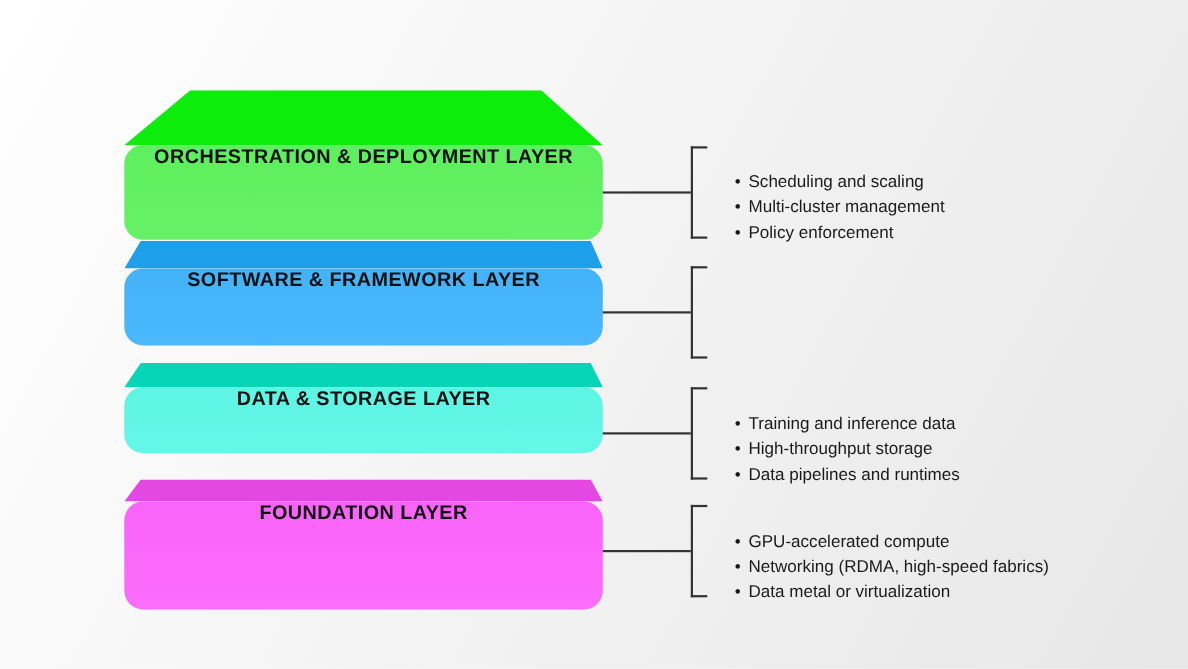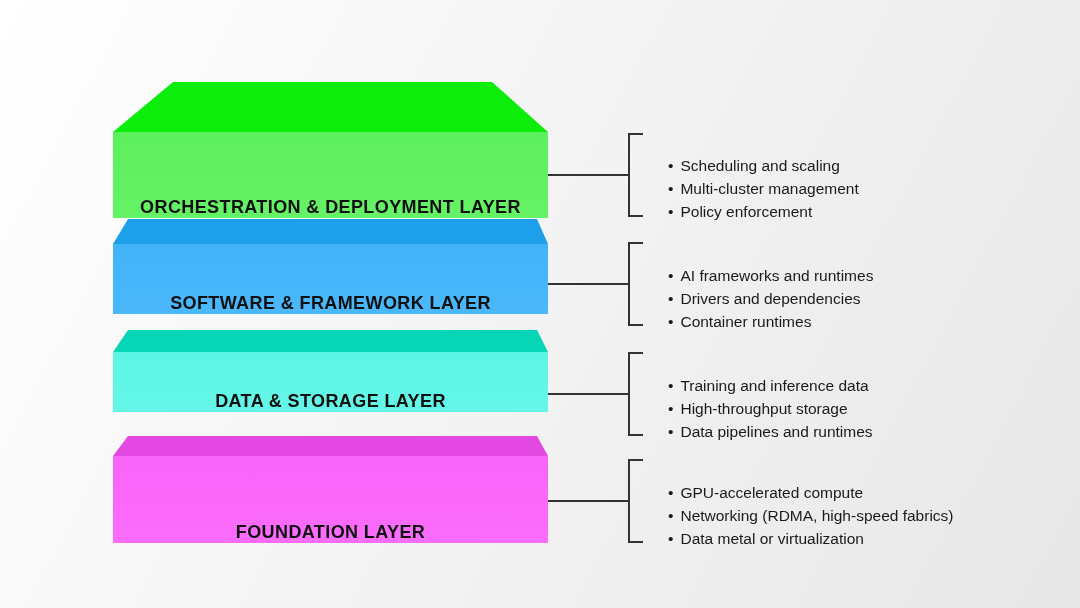--- a/index.html
+++ b/index.html
@@ -10,22 +10,23 @@
   .canvas {
     position: relative;
     width: 1080px;
     height: 608px;
     overflow: hidden;
     background: linear-gradient(118deg, #ffffff 0%, #f4f4f4 45%, #e7e7e7 100%);
   }
   .abs { position: absolute; }
   .front-face {
     display: flex;
-    align-items: flex-end;
+    align-items: flex-start;
     justify-content: center;
+    border-radius: 17px;
   }
   .layer-title {
     font-weight: bold;
     font-size: 18px;
     letter-spacing: 0.4px;
     color: #101010;
     white-space: nowrap;
   }
 
   
@@ -39,21 +40,21 @@
   .l2-front { left:113px; top:244px; width:435px; height:70px;
               background: linear-gradient(180deg, #43b3f9 0%, #4ab8fb 100%); }
   
   .l3-top   { left:113px; top:330px; width:435px; height:22px; }
   .l3-top polygon { fill:#06d6b6; }
   .l3-front { left:113px; top:352px; width:435px; height:60px;
               background: linear-gradient(180deg, #5cf5e4 0%, #64f7e8 100%); }
   
   .l4-top   { left:113px; top:436px; width:435px; height:20px; }
   .l4-top polygon { fill:#e348e3; }
-  .l4-front { left:113px; top:456px; width:435px; height:87px;
+  .l4-front { left:113px; top:456px; width:435px; height:98px;
               background: linear-gradient(180deg, #f963f9 0%, #fc6dfc 100%); }
 
   
   .connector {
     left: 548px; width: 80px; height: 2px;
     background: #333333;
   }
   .c1 { top: 174px; } .c2 { top: 283px; } .c3 { top: 393px; } .c4 { top: 500px; }
 
   .bracket {
@@ -105,31 +106,20 @@
   </ul>
 
   <svg class="abs l2-top" viewBox="0 0 435 25" preserveAspectRatio="none">
     <polygon points="15,0 424,0 435,25 0,25"></polygon>
   </svg>
   <div class="abs front-face l2-front">
     <span class="layer-title">SOFTWARE &amp; FRAMEWORK LAYER</span>
   </div>
   <div class="abs connector c2"></div>
   <div class="abs bracket b2"></div>
-  <ul class="abs bullets g2">
-    <li>
-      <span class="bullet-dot">•</span><span>AI frameworks and runtimes</span>
-    </li>
-    <li>
-      <span class="bullet-dot">•</span><span>Drivers and dependencies</span>
-    </li>
-    <li>
-      <span class="bullet-dot">•</span><span>Container runtimes</span>
-    </li>
-  </ul>
 
   <svg class="abs l3-top" viewBox="0 0 435 22" preserveAspectRatio="none">
     <polygon points="15,0 424,0 435,22 0,22"></polygon>
   </svg>
   <div class="abs front-face l3-front">
     <span class="layer-title">DATA &amp; STORAGE LAYER</span>
   </div>
   <div class="abs connector c3"></div>
   <div class="abs bracket b3"></div>
   <ul class="abs bullets g3">

